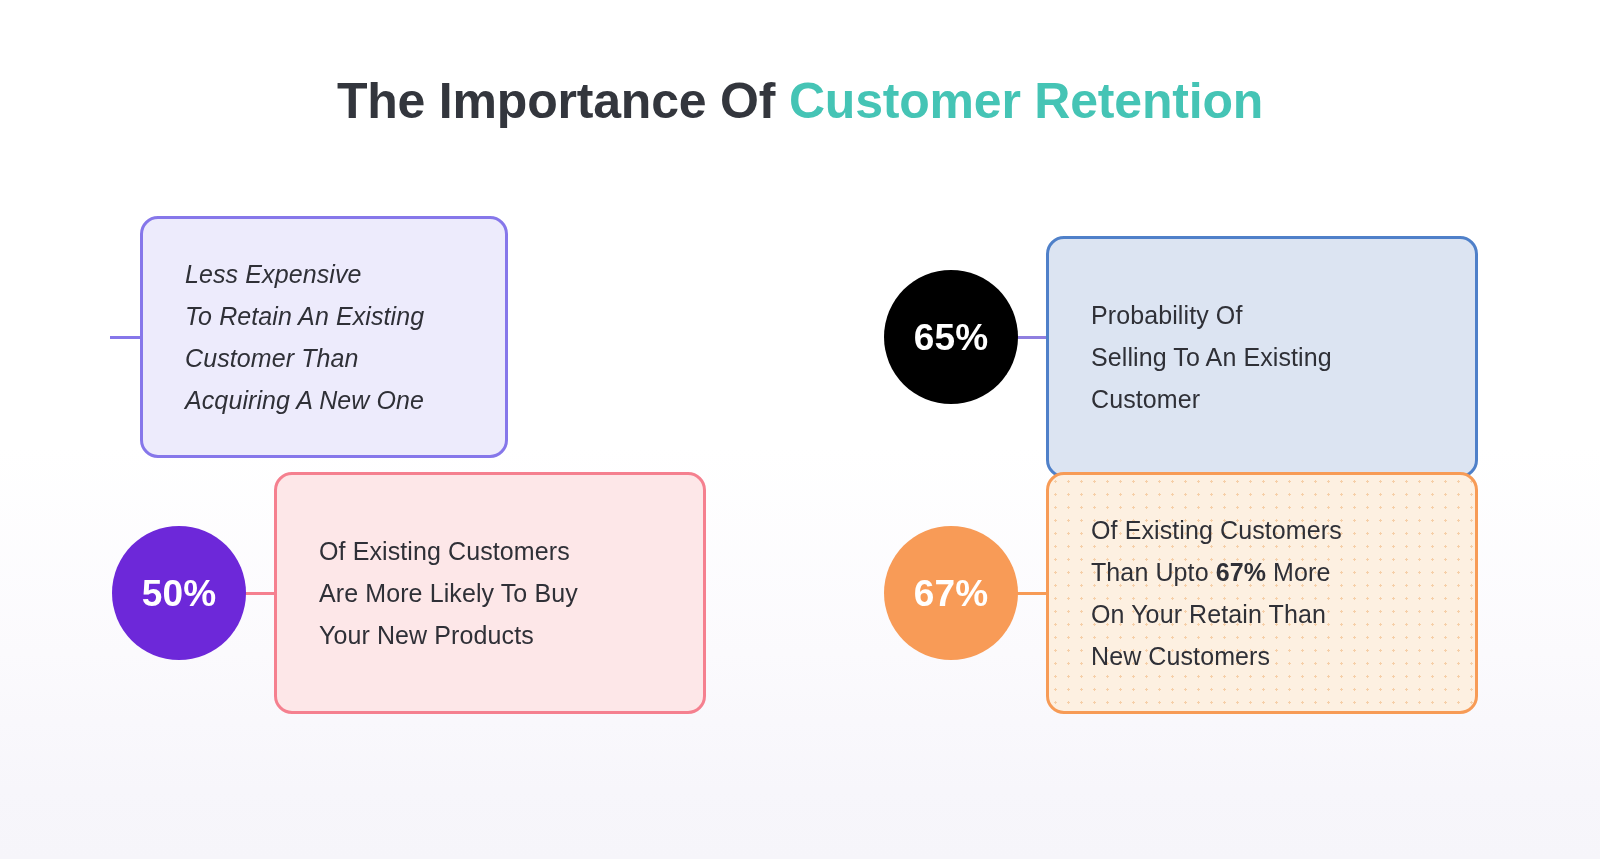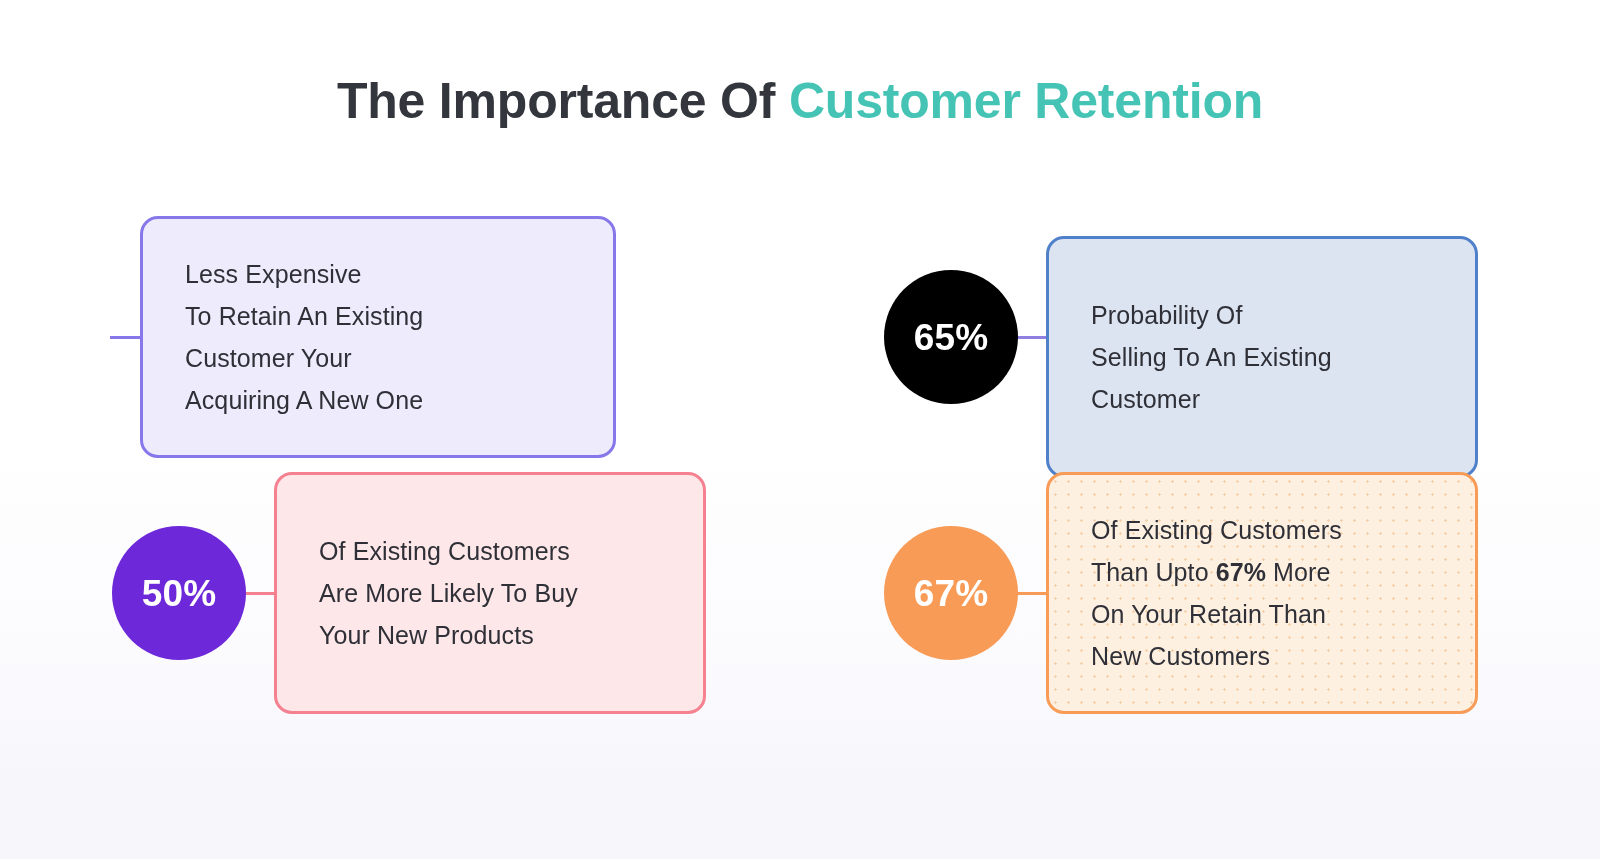--- a/index.html
+++ b/index.html
@@ -99,21 +99,21 @@
     position: relative;
     z-index: 2;
     margin-left: -2px;
     border-radius: 18px;
     border-style: solid;
     border-width: 3px;
     display: flex;
     align-items: center;
     padding: 0 26px 0 42px;
   }
-  .card-tl { width: 476px; height: 242px; }
+  .card-tl { width: 368px; height: 242px; font-style: italic; }
   .card-tr { width: 432px; height: 242px; margin-top: 40px; }
   .card-bl { width: 432px; height: 242px; }
   .card-br { width: 432px; height: 242px; }
 
   .card-purple { border-color: #8677EA; background: #EDEBFC; }
   .card-blue   { border-color: #4F80C9; background: #DCE4F2; }
   .card-pink   { border-color: #F5808F; background: #FDE7E8; }
   .card-orange {
     border-color: #F79B56;
     background-color: #FDF0E1;
@@ -138,21 +138,21 @@
 </div>
 
 <div class="board">
 
   <div class="stat-row row-tl">
     <div class="connector conn-purple"></div>
     <div class="card card-tl card-purple">
       <div class="card-text">
         <span>Less Expensive</span><br>
         <span>To Retain An Existing</span><br>
-        <span>Customer Your</span><br>
+        <span>Customer Than</span><br>
         <span>Acquiring A New One</span>
       </div>
     </div>
   </div>
 
   <div class="stat-row row-tr">
     <div class="badge badge-blue">
       <span>65%</span>
     </div>
     <div class="connector conn-blue"></div>

